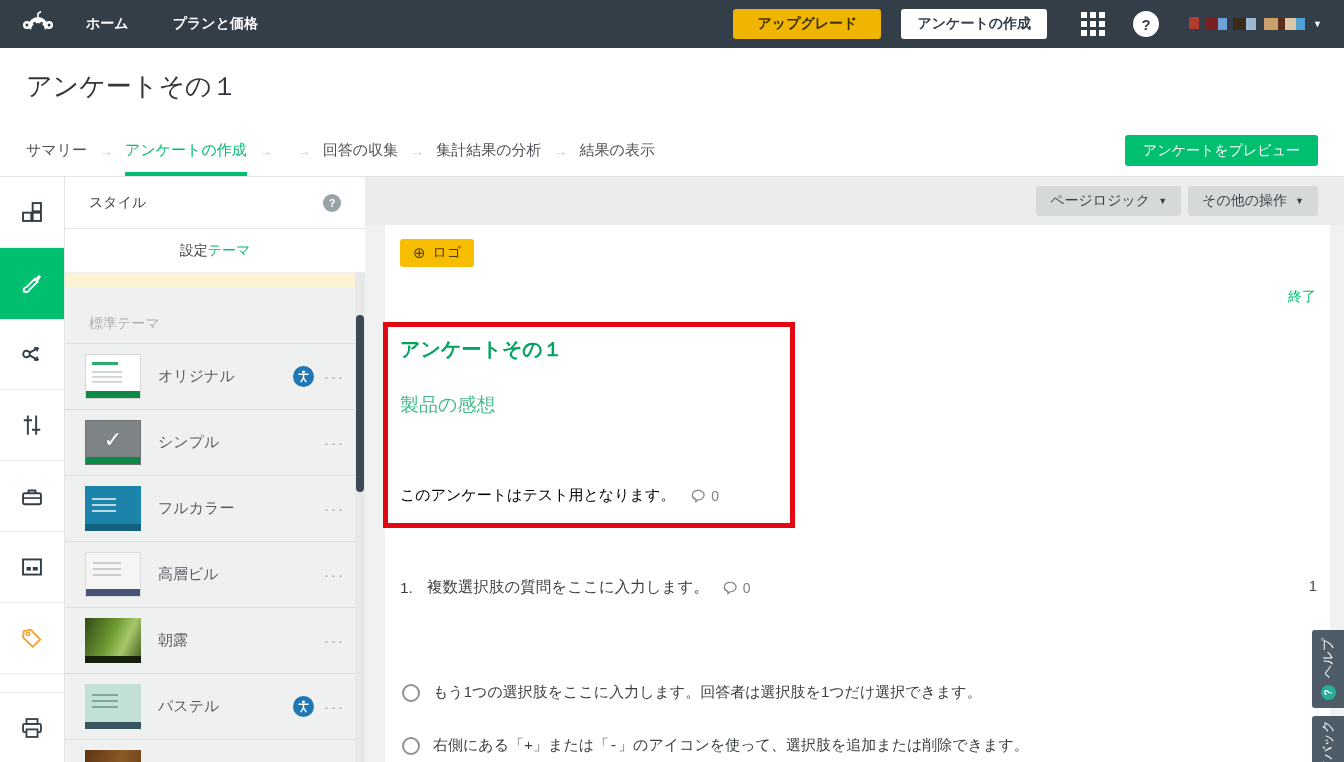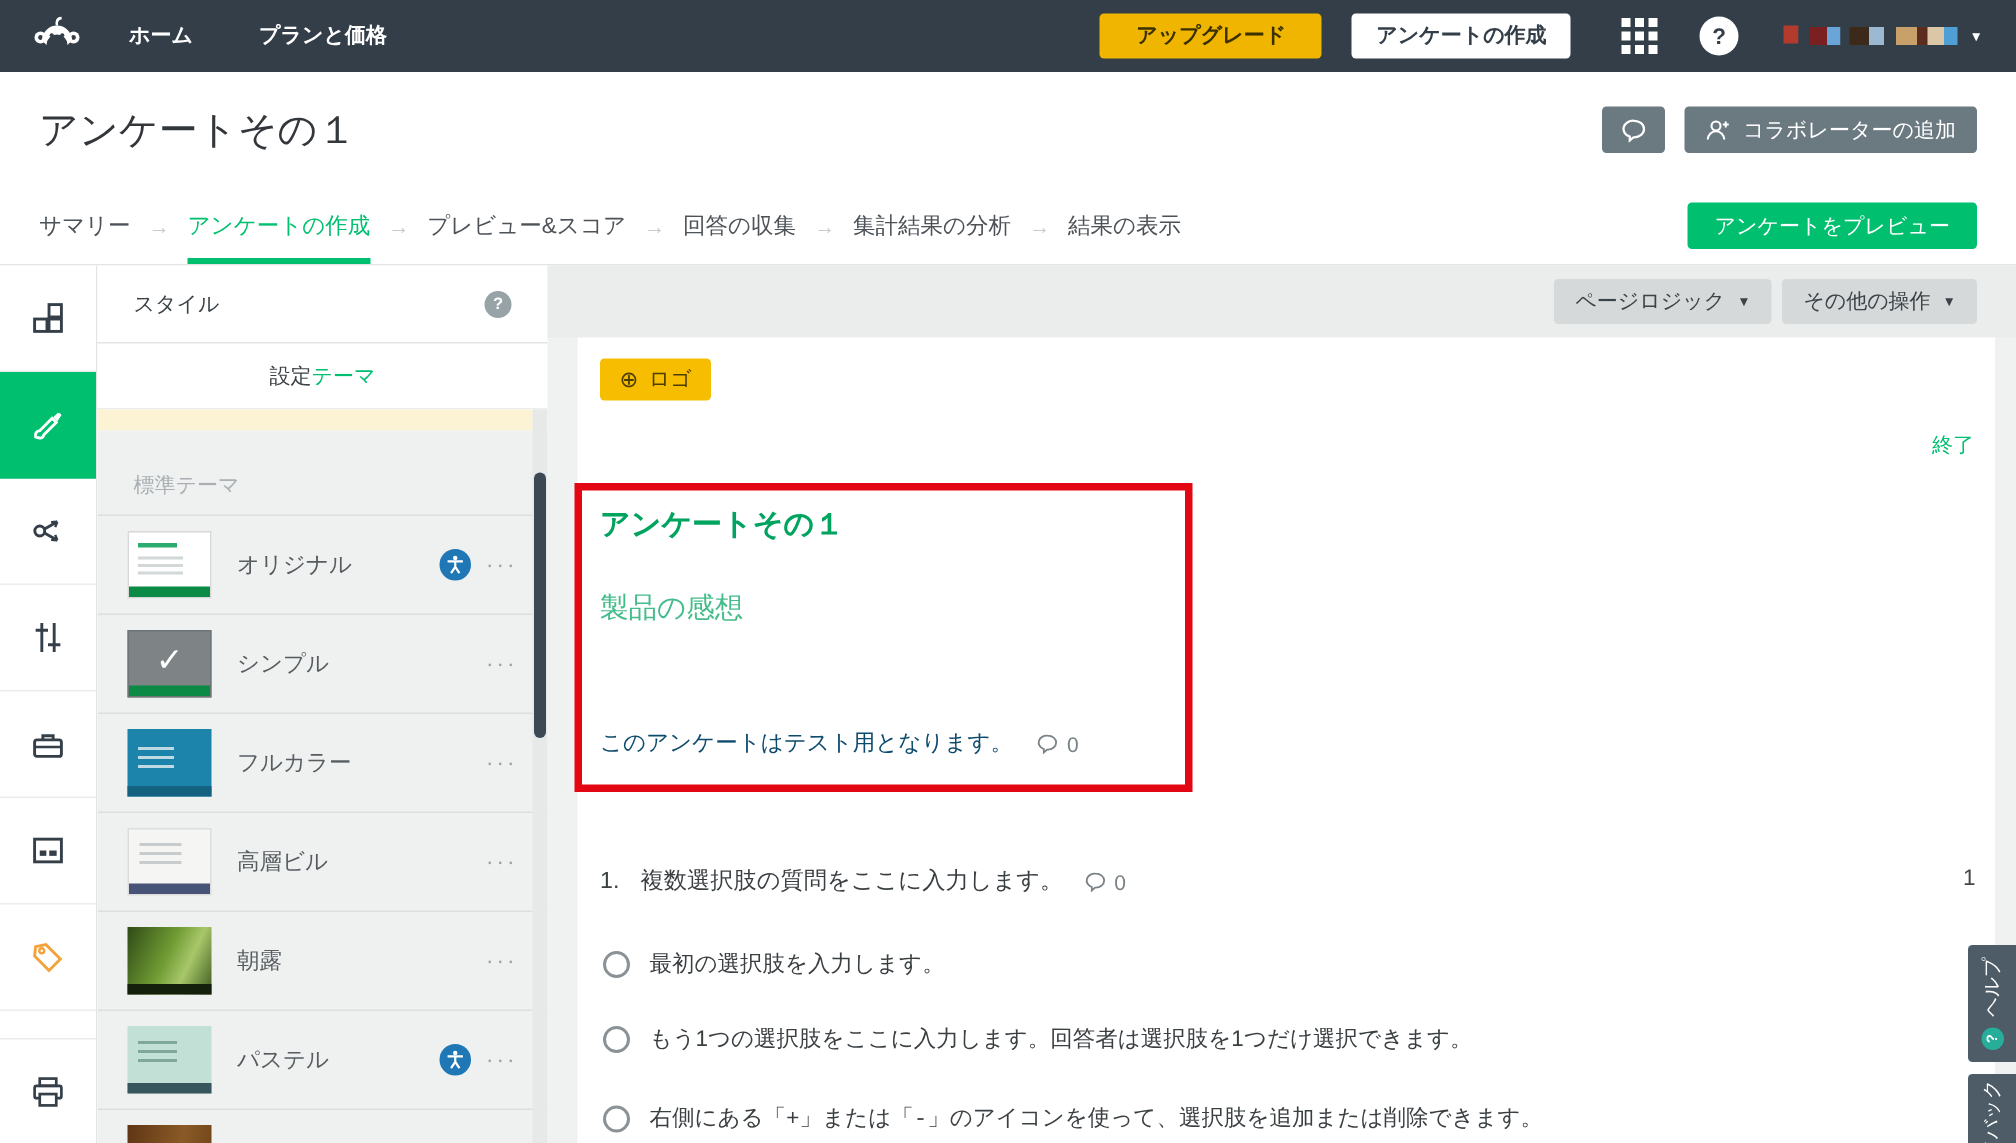--- a/index.html
+++ b/index.html
@@ -136,21 +136,21 @@
   .btn-drop .dcaret { font-size:9px; color:#3c4348; }
   .page { position:absolute; top:48px; left:20px; width:945px; bottom:0; background:#fff; }
   .btn-logo { position:absolute; top:14px; left:15px; background:#f7bd00; color:#4d3f00;
               border:none; border-radius:3px; height:28px; padding:0 13px; font-size:14px;
               cursor:pointer; font-family:inherit; display:flex; align-items:center; gap:7px; }
   .plus-glyph { font-size:15px; }
   .exit-link { position:absolute; top:63px; right:14px; font-size:14px; color:#00bf6f; cursor:pointer;text-align:right; }
   .survey-title { position:absolute; top:111px; left:15px; font-size:20px; font-weight:bold; color:#00a45f; }
   .survey-subtitle { position:absolute; top:167px; left:15px; font-size:19px; color:#45bd8b; }
   .desc-row { position:absolute; top:261px; left:15px; display:flex; align-items:center; gap:16px; }
-  .desc-text { font-size:15px; color:#0c4a6e; }
+  .desc-text { font-size:15px; color:#000000; }
   .comment-chip { display:flex; align-items:center; gap:5px; cursor:pointer; }
   .comment-count { font-size:14px; color:#7a8387; }
   .question-row { position:absolute; top:352px; left:15px; display:flex; align-items:center; gap:14px; }
   .q-text { font-size:15.5px; color:#3a3f42; }
   .page-num { position:absolute; top:352px; right:13px; font-size:15px; color:#44484b; }
   .option-row { position:absolute; left:17px; display:flex; align-items:center; gap:13px; }
   .radio { width:18px; height:18px; border:2px solid #8b9296; border-radius:50%; background:#fff;
            flex:none; cursor:pointer; }
   .option-label { font-size:15px; color:#3a3f42; }
   .opt1 { top:408px; } .opt2 { top:458px; } .opt3 { top:511px;font-family:Liberation Mono, monospace; }
@@ -225,43 +225,27 @@
             <i class="m11"></i>
             <i class="m12"></i>
         </span>
         <span class="caret">▼</span>
       </span>
     </div>
   </div>
 
   <div class="page-header">
     <h1 class="page-title">アンケートその１</h1>
-    <div class="header-right">
-      <button class="btn-gray icon-only">
-        <svg width="17" height="16" viewBox="0 0 17 16">
-          <path d="M8.5 1.5 a6.5 5.5 0 0 1 0 11 l-0.5 0 l-2.5 2.2 v-2.6 a6.5 5.5 0 0 1 3 -10.6 z" fill="none" stroke="#fff" stroke-width="1.5"></path>
-        </svg>
-      </button>
-      <button class="btn-gray">
-        <svg width="17" height="15" viewBox="0 0 17 15">
-          <circle cx="7" cy="5" r="3" fill="none" stroke="#fff" stroke-width="1.4"></circle>
-          <path d="M1.5 14 a5.5 5.5 0 0 1 11 0" fill="none" stroke="#fff" stroke-width="1.4"></path>
-          <path d="M13.5 2 v4 M11.5 4 h4" stroke="#fff" stroke-width="1.4"></path>
-        </svg>
-        <span>コラボレーターの追加</span>
-      </button>
-    </div>
   </div>
 
   <div class="steps-bar">
     <span class="step">サマリー</span>
     <span class="step-sep">→</span>
     <span class="step active">アンケートの作成</span>
     <span class="step-sep">→</span>
-    <span class="step">プレビュー&amp;スコア</span>
     <span class="step-sep">→</span>
     <span class="step">回答の収集</span>
     <span class="step-sep">→</span>
     <span class="step">集計結果の分析</span>
     <span class="step-sep">→</span>
     <span class="step">結果の表示</span>
     <button class="btn-preview">アンケートをプレビュー</button>
   </div>
 
   <div class="rail">
@@ -448,24 +432,20 @@
         <span class="q-text">複数選択肢の質問をここに入力します。</span>
         <span class="comment-chip">
           <svg width="15" height="14" viewBox="0 0 16 15">
             <path d="M8 1.5 a6 5 0 0 1 0 10 l-0.5 0 l-2.3 2 v-2.4 a6 5 0 0 1 2.8 -9.6 z" fill="none" stroke="#7a8387" stroke-width="1.3"></path>
           </svg>
           <span class="comment-count">0</span>
         </span>
       </div>
       <span class="page-num">1</span>
 
-      <div class="option-row opt1">
-        <span class="radio"></span>
-        <span class="option-label">最初の選択肢を入力します。</span>
-      </div>
       <div class="option-row opt2">
         <span class="radio"></span>
         <span class="option-label">もう1つの選択肢をここに入力します。回答者は選択肢を1つだけ選択できます。</span>
       </div>
       <div class="option-row opt3">
         <span class="radio"></span>
         <span class="option-label">右側にある「+」または「-」のアイコンを使って、選択肢を追加または削除できます。</span>
       </div>
     </div>
   </div>

